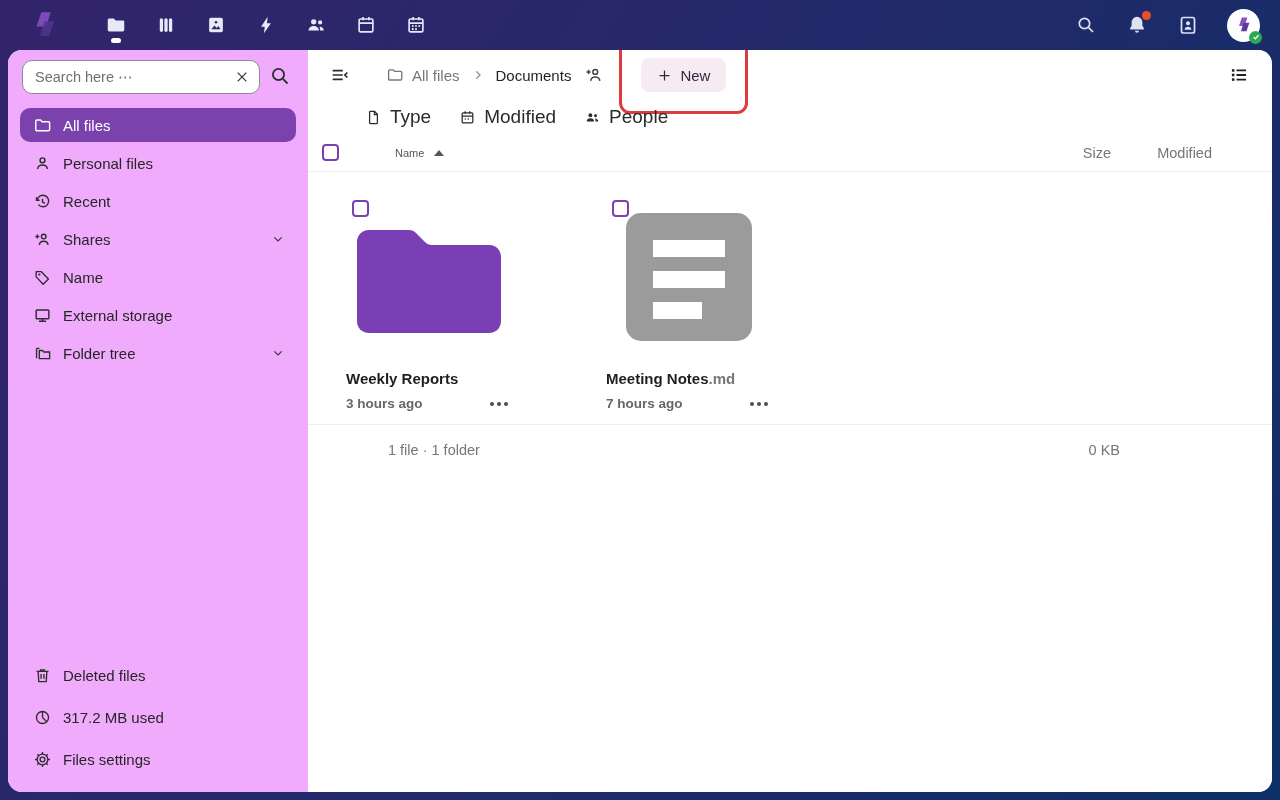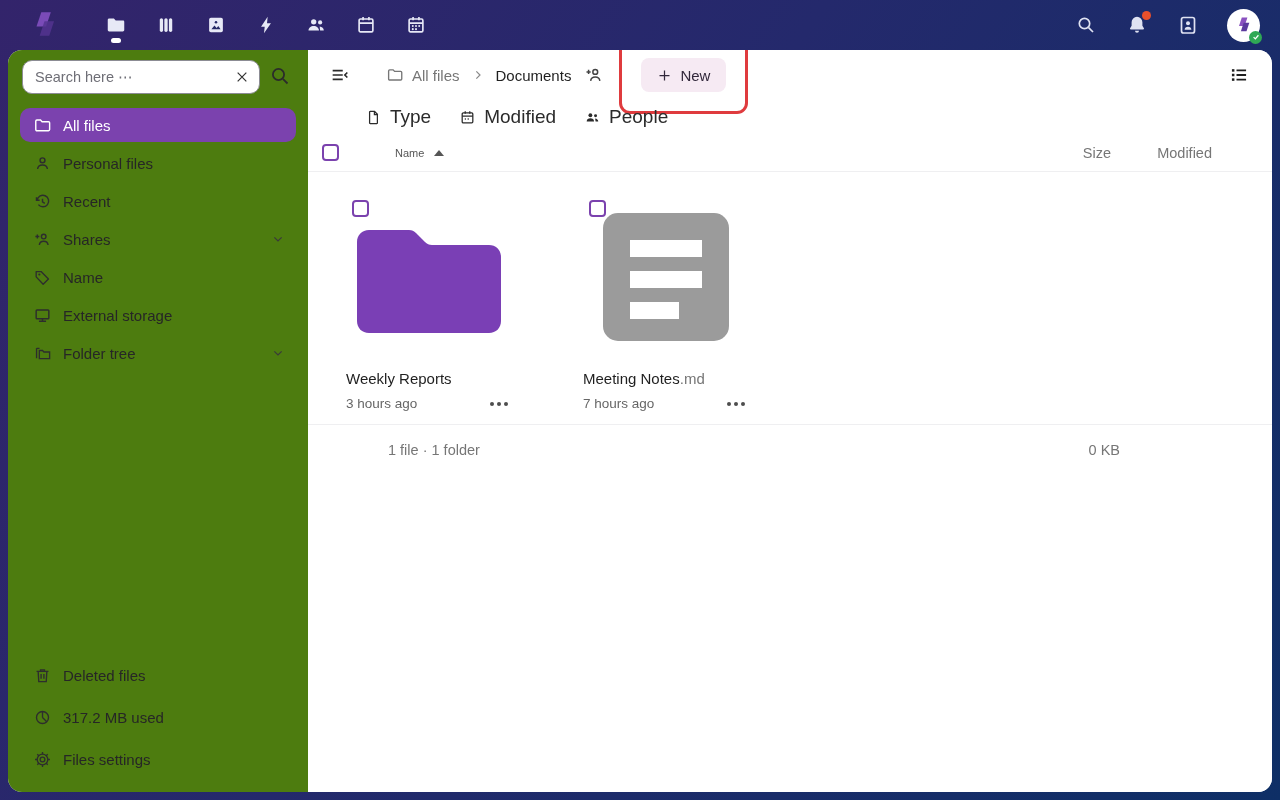--- a/index.html
+++ b/index.html
@@ -21,21 +21,21 @@
   .topbar-right { margin-left:auto; display:flex; align-items:center; gap:27px; padding-right:20px; }
   .top-icon-btn { width:24px; height:24px; position:relative; cursor:pointer; color:#dfe2f2; }
   .notif-dot { position:absolute; top:-2px; right:-2px; width:9px; height:9px; border-radius:50%; background:#e8502c; }
   .avatar { width:33px; height:33px; border-radius:50%; background:#fff; position:relative; display:flex; align-items:center; justify-content:center; cursor:pointer; }
   .status-badge { position:absolute; right:-2px; bottom:-2px; width:13px; height:13px; border-radius:50%; background:#2fa855; display:flex; align-items:center; justify-content:center; }
 
   
   #app { position:absolute; left:8px; top:50px; width:1264px; height:742px; border-radius:14px; overflow:hidden; display:flex; background:#fff; }
 
   
-  #sidebar { width:300px; background:#4d7c0f; display:flex; flex-direction:column; padding:8px 12px 8px 12px; flex-shrink:0; }
+  #sidebar { width:300px; background:#f0abfc; display:flex; flex-direction:column; padding:8px 12px 8px 12px; flex-shrink:0; }
   .search-row { display:flex; align-items:center; gap:8px; margin:2px 2px 14px 2px; }
   .search-box { flex:1; display:flex; align-items:center; background:#fff; border:1.5px solid #8c8c94; border-radius:10px; height:34px; padding:0 6px 0 12px; }
   .search-box input { flex:1; border:none; outline:none; font-size:14.5px; background:transparent; color:#222; font-family:"Liberation Sans",sans-serif; }
   .search-box input::placeholder { color:#6e6e76; }
   .clear-btn { width:22px; height:22px; color:#333; cursor:pointer; display:flex; align-items:center; justify-content:center; }
   .search-submit { width:26px; height:26px; color:#2b2b2b; cursor:pointer; }
 
   .nav-item { display:flex; align-items:center; height:34px; margin-bottom:4px; border-radius:10px; padding:0 10px 0 13px; font-size:15px; color:#262626; cursor:pointer; }
   .nav-item .nicon { width:19px; height:19px; margin-right:11px; flex-shrink:0; color:#2d2d2d; }
   .nav-item.active { background:var(--accent); color:#fff; }
@@ -64,21 +64,21 @@
   .filter-chip { display:flex; align-items:center; gap:8px; font-size:19px; color:#2b2b2b; cursor:pointer; }
   .filter-chip .ficon { width:17px; height:17px; color:#2b2b2b; }
 
   .table-header { height:38px; display:flex; align-items:center; padding-left:14px; border-bottom:1px solid #efeff1; }
   .cb { width:17px; height:17px; border:2px solid var(--accent); border-radius:4px; background:#fff; cursor:pointer; flex-shrink:0; }
   .th-name { margin-left:56px; display:flex; align-items:center; gap:10px; font-size:11px; color:#555; cursor:pointer; }
   .sort-asc { width:0; height:0; border-left:5px solid transparent; border-right:5px solid transparent; border-bottom:6px solid #555; }
   .th-size  { margin-left:auto; width:80px; text-align:right; font-size:14.5px; color:#767676; cursor:pointer; }
   .th-mod   { width:80px; text-align:right; font-size:14.5px; color:#767676; margin-left:21px; margin-right:60px; cursor:pointer; }
 
-  .grid-area { height:252px; display:flex; padding:28px 0 0 38px; gap:71px; }
+  .grid-area { height:252px; display:flex; padding:28px 0 0 38px; gap:94px;font-weight:bold; }
   .file-card { width:166px; position:relative; cursor:pointer; }
   .file-card .cb { position:absolute; top:0; left:6px; z-index:2; }
   .icon-wrap { height:142px; display:flex; align-items:flex-end; }
   .fname { margin-top:28px; font-size:15px; color:#1f1f1f; white-space:nowrap; }
   .fname .ext { color:#767676; }
   .fmeta { margin-top:9px; display:flex; align-items:center; justify-content:space-between; padding-right:2px; }
   .ftime { font-size:13.5px; color:#666; }
   .dots { display:flex; gap:3px; cursor:pointer; padding:4px 2px; }
   .dots i { width:4px; height:4px; border-radius:50%; background:#4d4d4d; }
 

